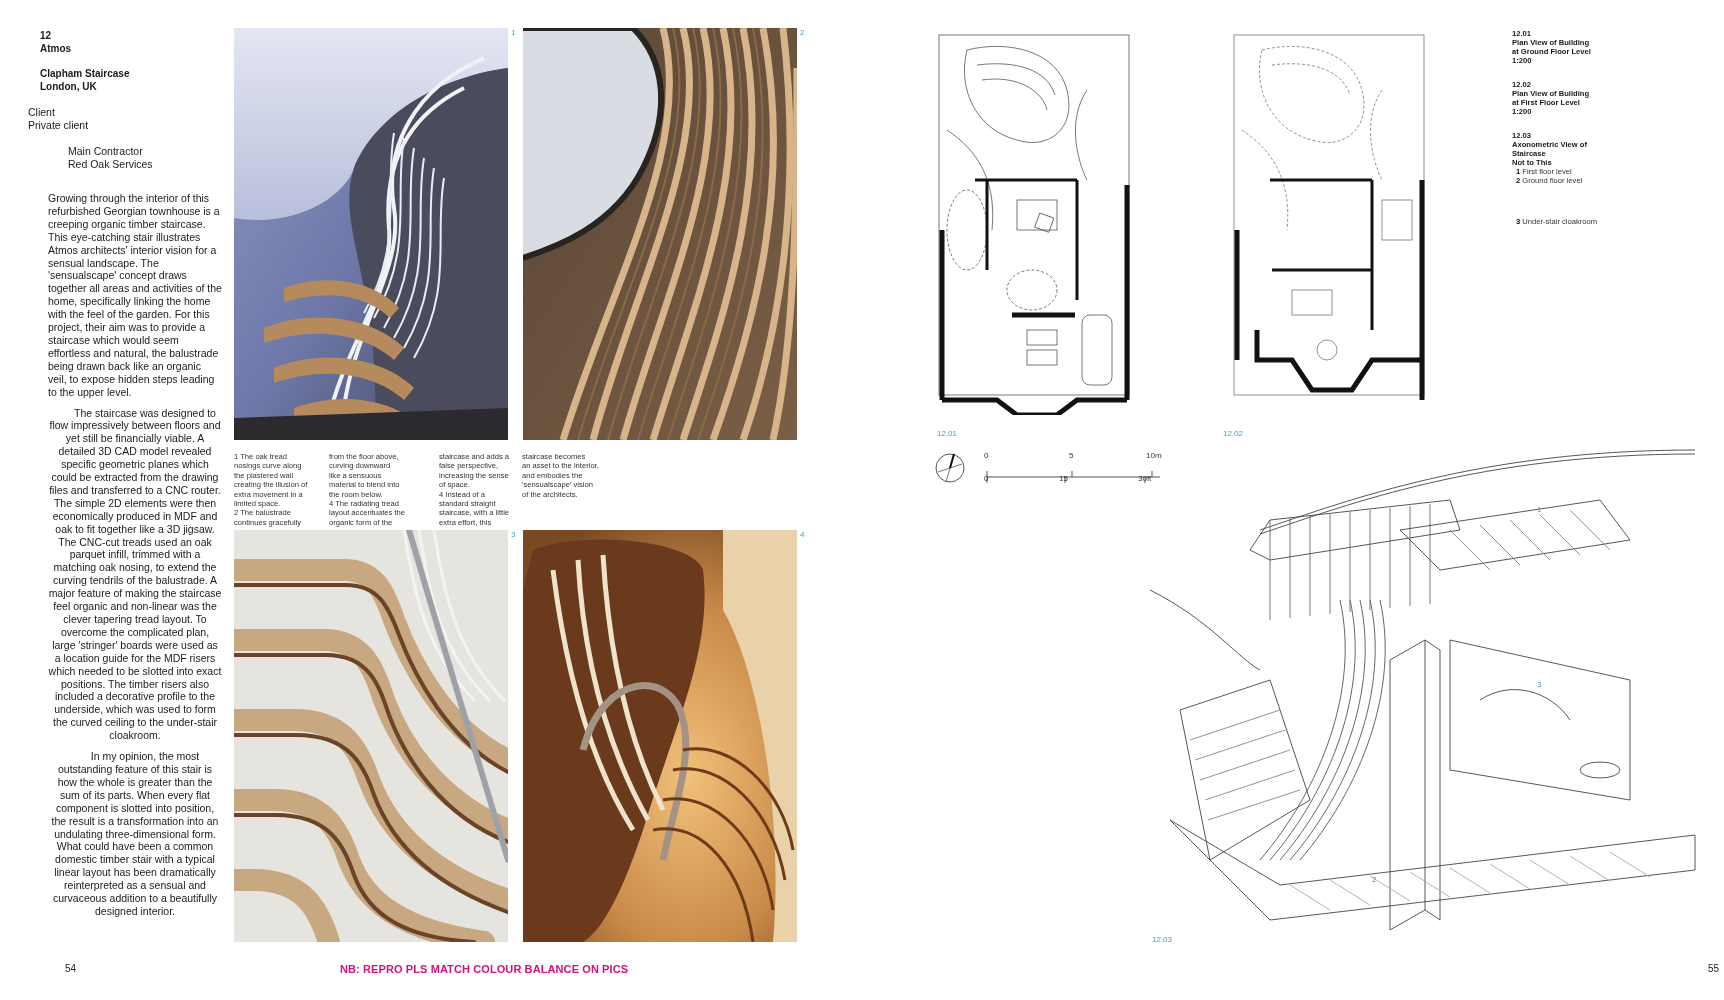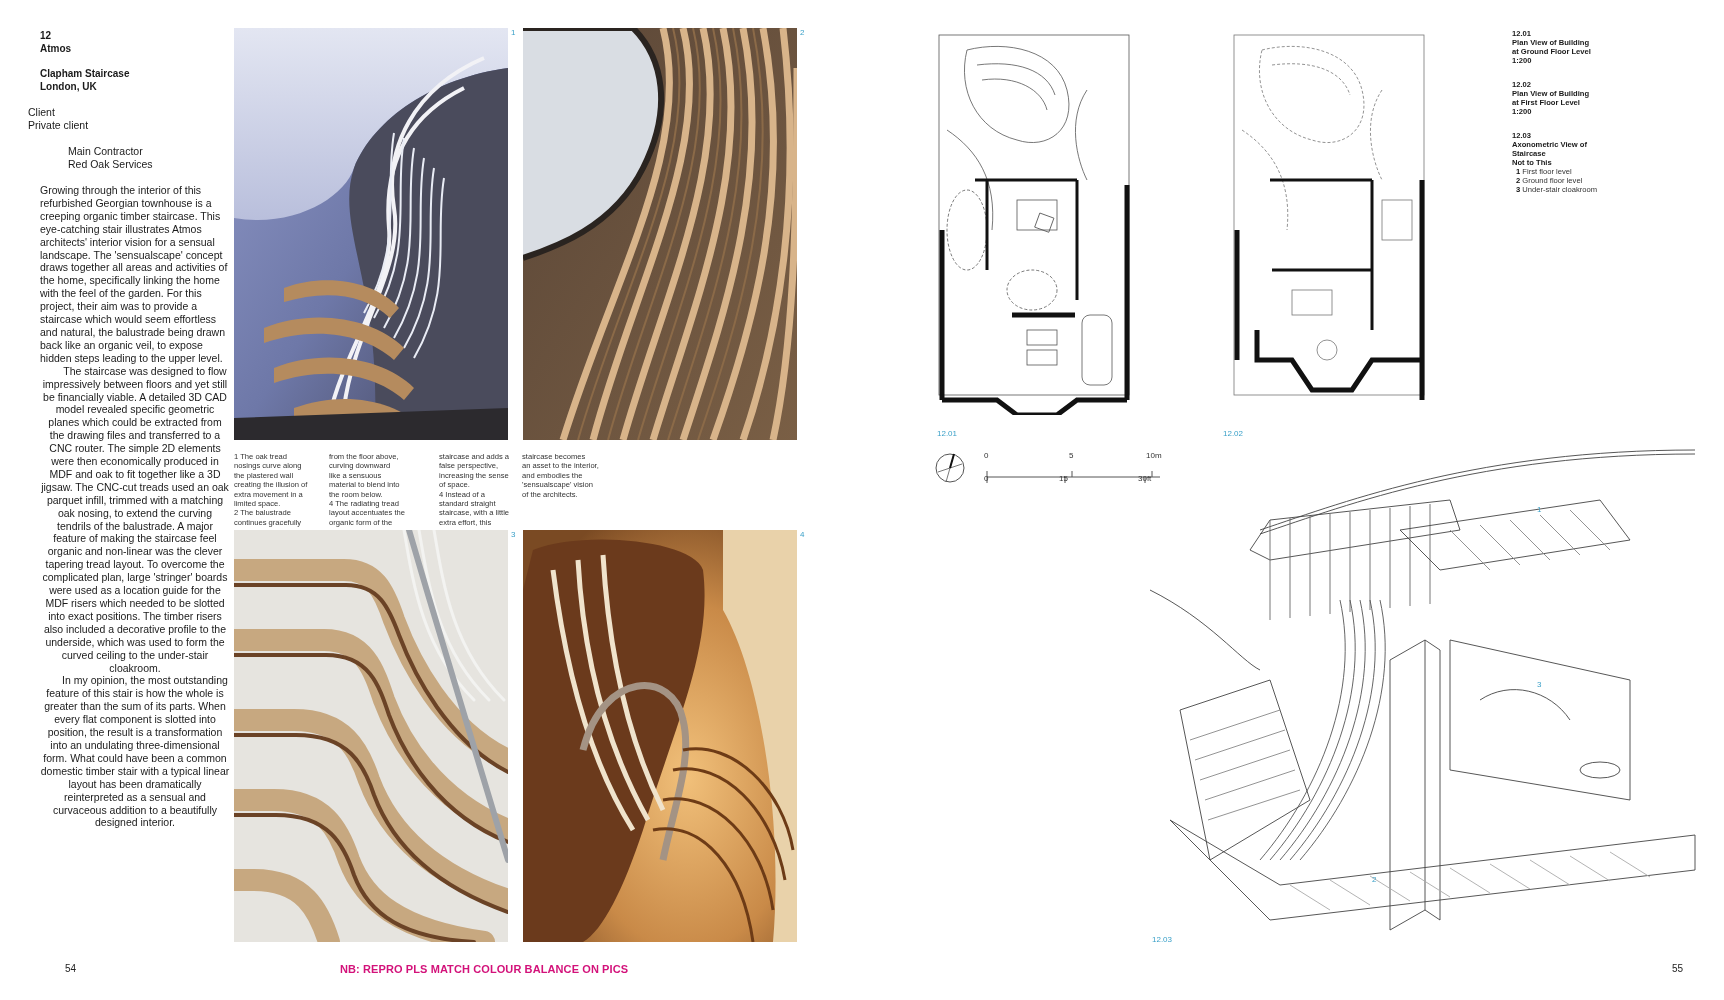--- a/index.html
+++ b/index.html
@@ -1,21 +1,21 @@
 <!DOCTYPE html>
 <html><head>
 <meta charset="utf-8">
 <style>
   html,body{margin:0;padding:0;}
   body{width:1724px;height:1000px;background:#ffffff;position:relative;overflow:hidden;font-family:"Liberation Sans",sans-serif;color:#1a1a1a;}
   .abs{position:absolute;}
   .hdr{font-size:10px;line-height:13px;font-weight:bold;}
   .meta{font-size:10.5px;line-height:13px;}
   .body-text{font-size:10.5px;line-height:12.9px;width:190px;}
-  .body-text p{margin:0;}
+  .body-text p{margin:8px;}
   .body-text p.indent{text-indent:20px;text-align:center;}
   .cap{font-size:7.6px;line-height:9.4px;color:#333;width:92px;white-space:pre-line;}
   .photo{overflow:hidden;}
   .pnum{font-size:8px;color:#3aa0c8;}
   .fig-label{font-size:8px;color:#3aa0c8;}
   .side-label{font-size:7.6px;line-height:9px;width:150px;}
   .side-label .t{font-weight:bold;}
   .side-label .item{color:#333;}
   .side-label .item b{color:#111;}
   .pagenum{font-size:10px;color:#222;}
@@ -298,21 +298,21 @@
   <div class="t">at First Floor Level</div>
   <div class="t">1:200</div>
 </div>
 <div class="abs side-label" style="left:1512px;top:131px;width:100px;">
   <div class="t">12.03</div>
   <div class="t">Axonometric View of</div>
   <div class="t">Staircase</div>
   <div class="t">Not to This</div>
   <div class="item" style="padding-left:4px;"><b>1</b> <span>First floor level</span></div>
   <div class="item" style="padding-left:4px;"><b>2</b> <span>Ground floor level</span></div>
-  <div class="item" style="padding-left:4px;"><b>3</b> <span>Under-stair cloakroom</span></div>
+  <div class="item" style="padding-left:4px;margin-top:32px;"><b>3</b> <span>Under-stair cloakroom</span></div>
 </div>
 
 <div class="abs" style="left:1150px;top:440px;width:550px;height:505px;">
   <svg width="550" height="505" viewBox="0 0 550 505" fill="none" stroke="#444" stroke-width="0.9">
     <path d="M0 150 C60 180 90 220 110 230"></path>
     <path d="M110 90 C200 60 330 10 545 10"></path>
       <path d="M110 94 C200 64 330 14 545 14"></path>
     <path d="M100 110 L120 80 L300 60 L310 90 L120 120 Z"></path>
     <g stroke="#666">
         <path d="M120 80 V180"></path>
@@ -365,13 +365,13 @@
     <path d="M300 200 L480 240 L480 360 L300 330 Z"></path>
     <ellipse cx="450" cy="330" rx="20" ry="8"></ellipse>
     <path d="M330 260 C360 240 400 250 420 280"></path>
   </svg>
 </div>
 <div class="abs fig-label" style="left:1537px;top:505px;">1</div>
 <div class="abs fig-label" style="left:1372px;top:875px;">2</div>
 <div class="abs fig-label" style="left:1537px;top:680px;">3</div>
 <div class="abs fig-label" style="left:1152px;top:935px;">12.03</div>
 
-<div class="abs pagenum" style="left:1672px;top:963px;">55</div>
+<div class="abs pagenum" style="left:1708px;top:963px;">55</div>
 
 </body></html>

